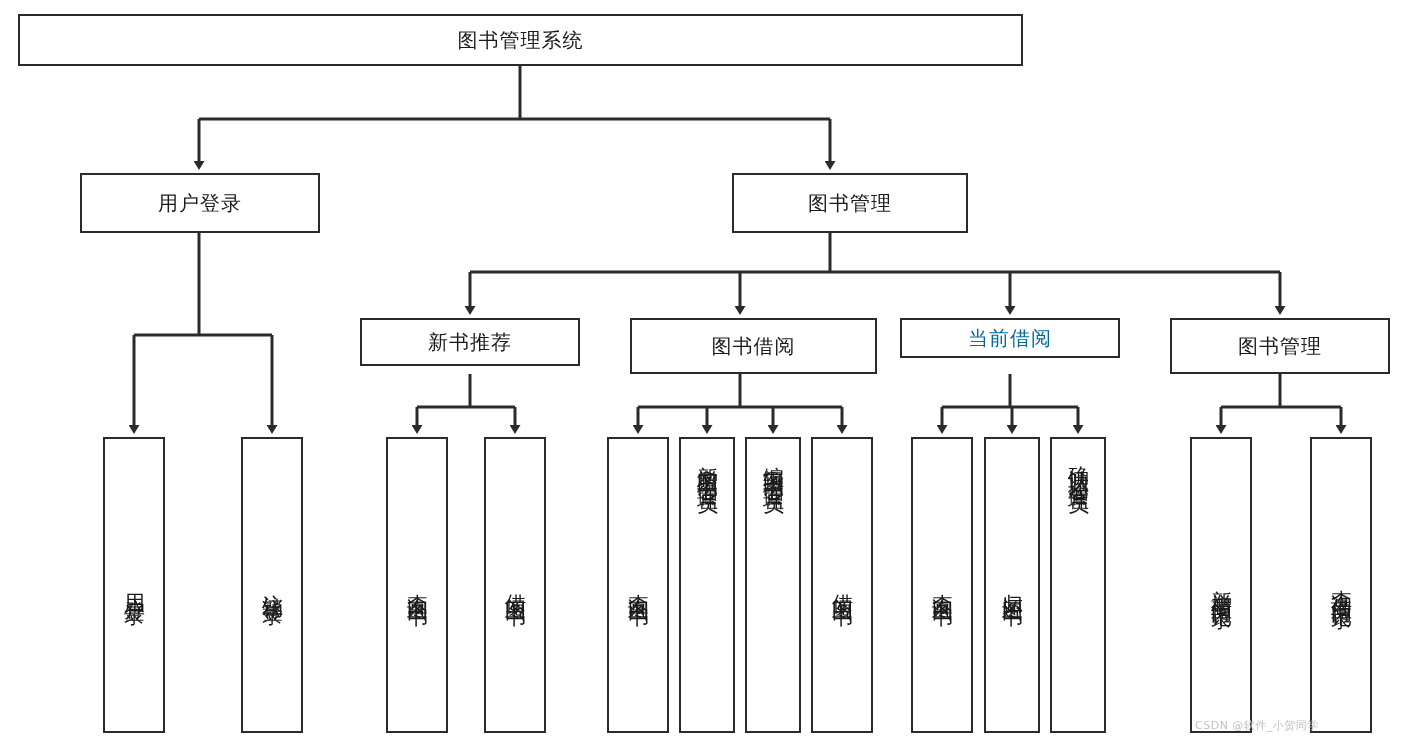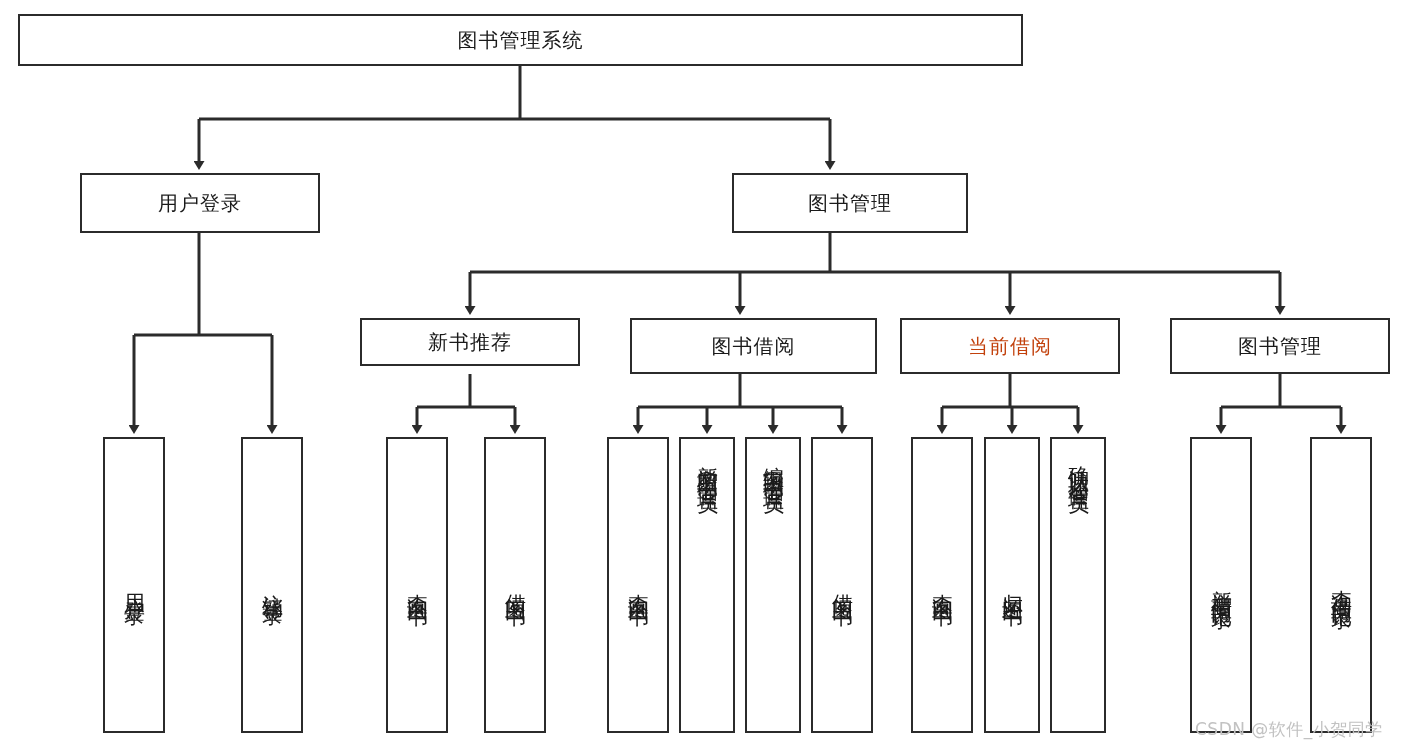--- a/index.html
+++ b/index.html
@@ -55,21 +55,21 @@
     line-height:1.18;
     letter-spacing:4px;
     white-space:nowrap;
   }
   .node.vert.mid .lbl{
     
     margin-top:0;
   }
   .watermark{
     position:absolute;
-    font-size:17px;
+    font-size:11px;
     color:#c2c2c2;
     white-space:nowrap;
     letter-spacing:0.5px;
     text-align:right;
   }
 </style>
 </head>
 <body style="background: rgb(255, 255, 255);">
 
 <div id="canvas">
@@ -134,21 +134,21 @@
   <div class="node horiz" style="left: 712px; top: 173px; width: 236px; height: 60px; background: rgb(255, 255, 255); border-color: rgb(43, 43, 43); color: rgb(26, 26, 26); margin-left: 20px;">
     <span class="lbl">图书管理</span>
   </div>
 
   <div class="node horiz" style="left: 360px; top: 318px; width: 220px; height: 48px; background: rgb(255, 255, 255); border-color: rgb(43, 43, 43); color: rgb(26, 26, 26);">
     <span class="lbl">新书推荐</span>
   </div>
   <div class="node horiz" style="left: 630px; top: 318px; width: 247px; height: 56px; background: rgb(255, 255, 255); border-color: rgb(43, 43, 43); color: rgb(26, 26, 26);">
     <span class="lbl">图书借阅</span>
   </div>
-  <div class="node horiz" style="left: 900px; top: 318px; width: 220px; height: 56px; background: rgb(255, 255, 255); border-color: rgb(43, 43, 43); color: #c2410c;">
+  <div class="node horiz" style="left: 900px; top: 318px; width: 220px; height: 40px; background: rgb(255, 255, 255); border-color: rgb(43, 43, 43); color: #0369a1;">
     <span class="lbl">当前借阅</span>
   </div>
   <div class="node horiz" style="left: 1170px; top: 318px; width: 220px; height: 56px; background: rgb(255, 255, 255); border-color: rgb(43, 43, 43); color: rgb(26, 26, 26);">
     <span class="lbl">图书管理</span>
   </div>
 
   <div class="node vert mid" style="left: 103px; top: 437px; width: 62px; height: 296px; align-items: center; padding-top: 0px; background: rgb(255, 255, 255); border-color: rgb(43, 43, 43); color: rgb(26, 26, 26);">
     <span class="lbl">用户登录</span>
   </div>
   <div class="node vert mid" style="left: 241px; top: 437px; width: 62px; height: 296px; align-items: center; padding-top: 0px; background: rgb(255, 255, 255); border-color: rgb(43, 43, 43); color: rgb(26, 26, 26);">

